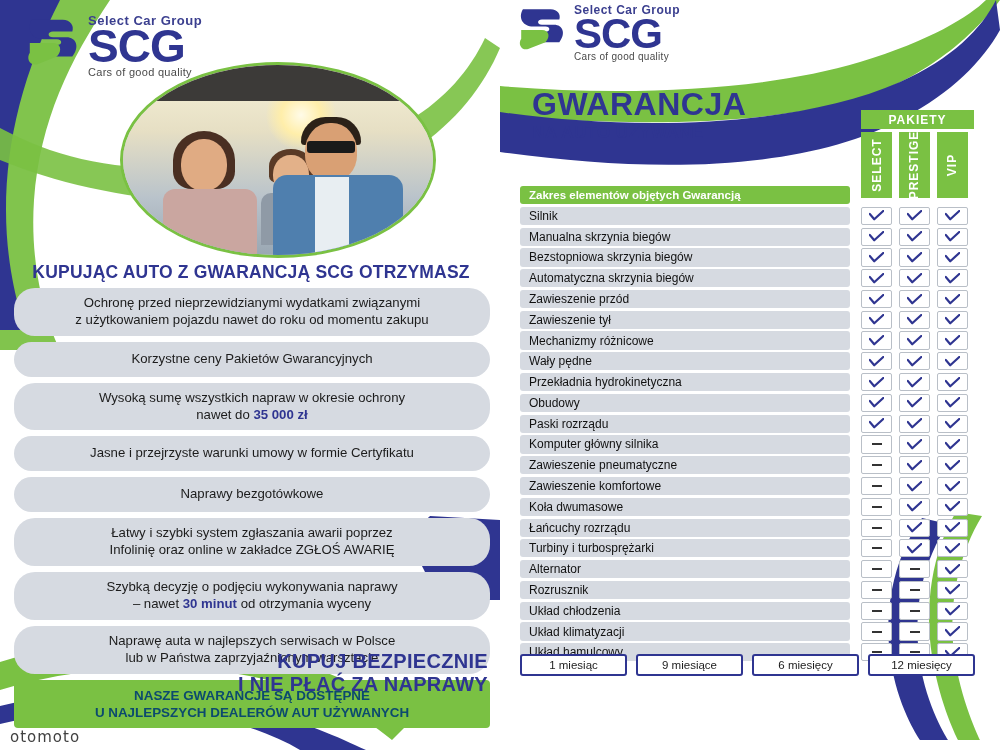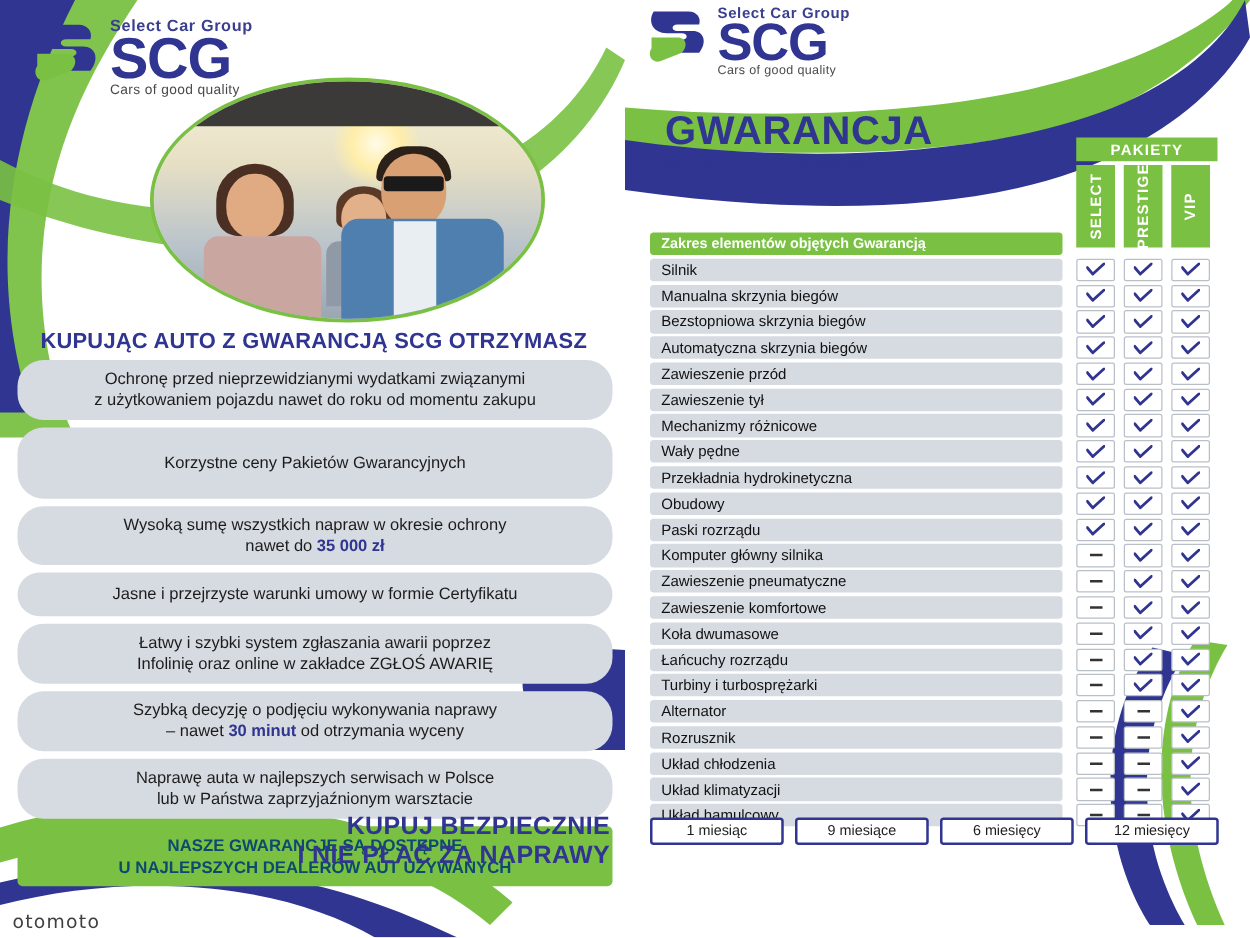--- a/index.html
+++ b/index.html
@@ -181,29 +181,32 @@
       </div>
     </div>
 
     <div class="left-heading">KUPUJĄC AUTO Z GWARANCJĄ SCG OTRZYMASZ</div>
 
     <div class="bars">
       <div class="bar">
         <div>Ochronę przed nieprzewidzianymi wydatkami związanymi</div>
         <div>z użytkowaniem pojazdu nawet do roku od momentu zakupu</div>
       </div>
-      <div class="bar" style="padding:20px 10px;">
+      <div class="bar" style="padding:9px 10px;">
         <div>Korzystne ceny Pakietów Gwarancyjnych</div>
       </div>
       <div class="bar">
         <div>Wysoką sumę wszystkich napraw w okresie ochrony</div>
         <div>nawet do <span class="blue">35 000 zł</span></div>
       </div>
       <div class="bar" style="padding:9px 24px;">
         <div>Jasne i przejrzyste warunki umowy w formie Certyfikatu</div>
+      </div>
+      <div class="bar" style="padding:9px 10px;">
+        <div>Naprawy bezgotówkowe</div>
       </div>
       <div class="bar">
         <div>Łatwy i szybki system zgłaszania awarii poprzez</div>
         <div>Infolinię oraz online w zakładce ZGŁOŚ AWARIĘ</div>
       </div>
       <div class="bar">
         <div>Szybką decyzję o podjęciu wykonywania naprawy</div>
         <div>– nawet <span class="blue">30 minut</span> od otrzymania wyceny</div>
       </div>
       <div class="bar">

